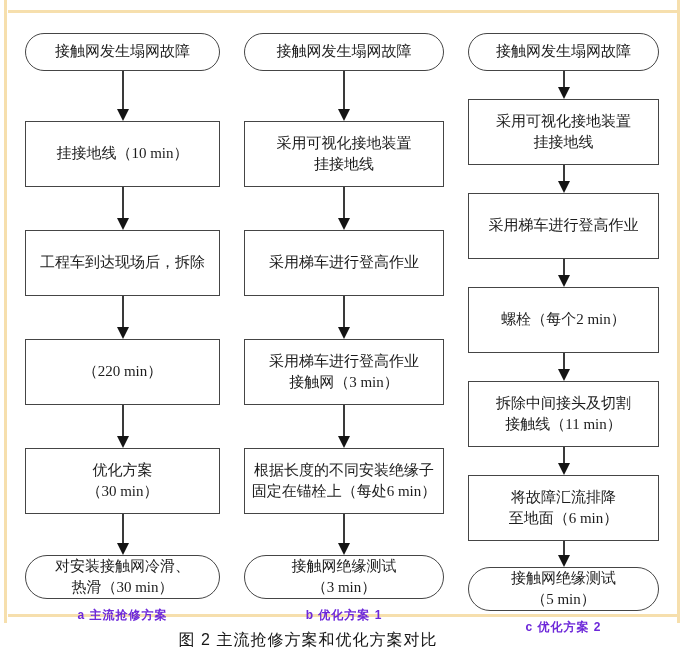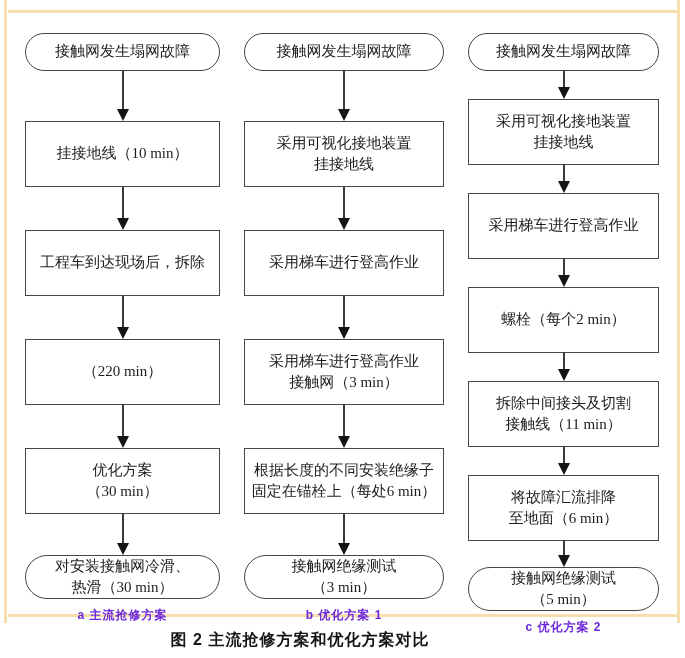--- a/index.html
+++ b/index.html
@@ -46,22 +46,22 @@
   .gap-sm { height: 28px; }
   .gap-last-sm { height: 26px; }
 
   .col-label {
     margin-top: 8px; font-size: 12px; font-weight: bold; color: #6d28d9;
     font-family: "Liberation Sans", "DejaVu Sans", sans-serif; letter-spacing: 1px;
     white-space: nowrap;
   }
   .caption {
     position: absolute; top: 630px; left: 0; width: 600px; text-align: center;
-    font-size: 16px; font-weight: bold; color: #161616;
-    font-family: "Liberation Sans", "DejaVu Sans", sans-serif; letter-spacing: 1px;
+    font-size: 16px; font-weight: normal; color: #161616;
+    font-family: "Liberation Sans", "DejaVu Sans", sans-serif; letter-spacing: 1px; padding-left: 8px;
   }
 </style>
 </head>
 <body>
 
 <div class="vline left"></div>
 <div class="vline right"></div>
 <div class="hline top"></div>
 <div class="hline bottom"></div>
 

